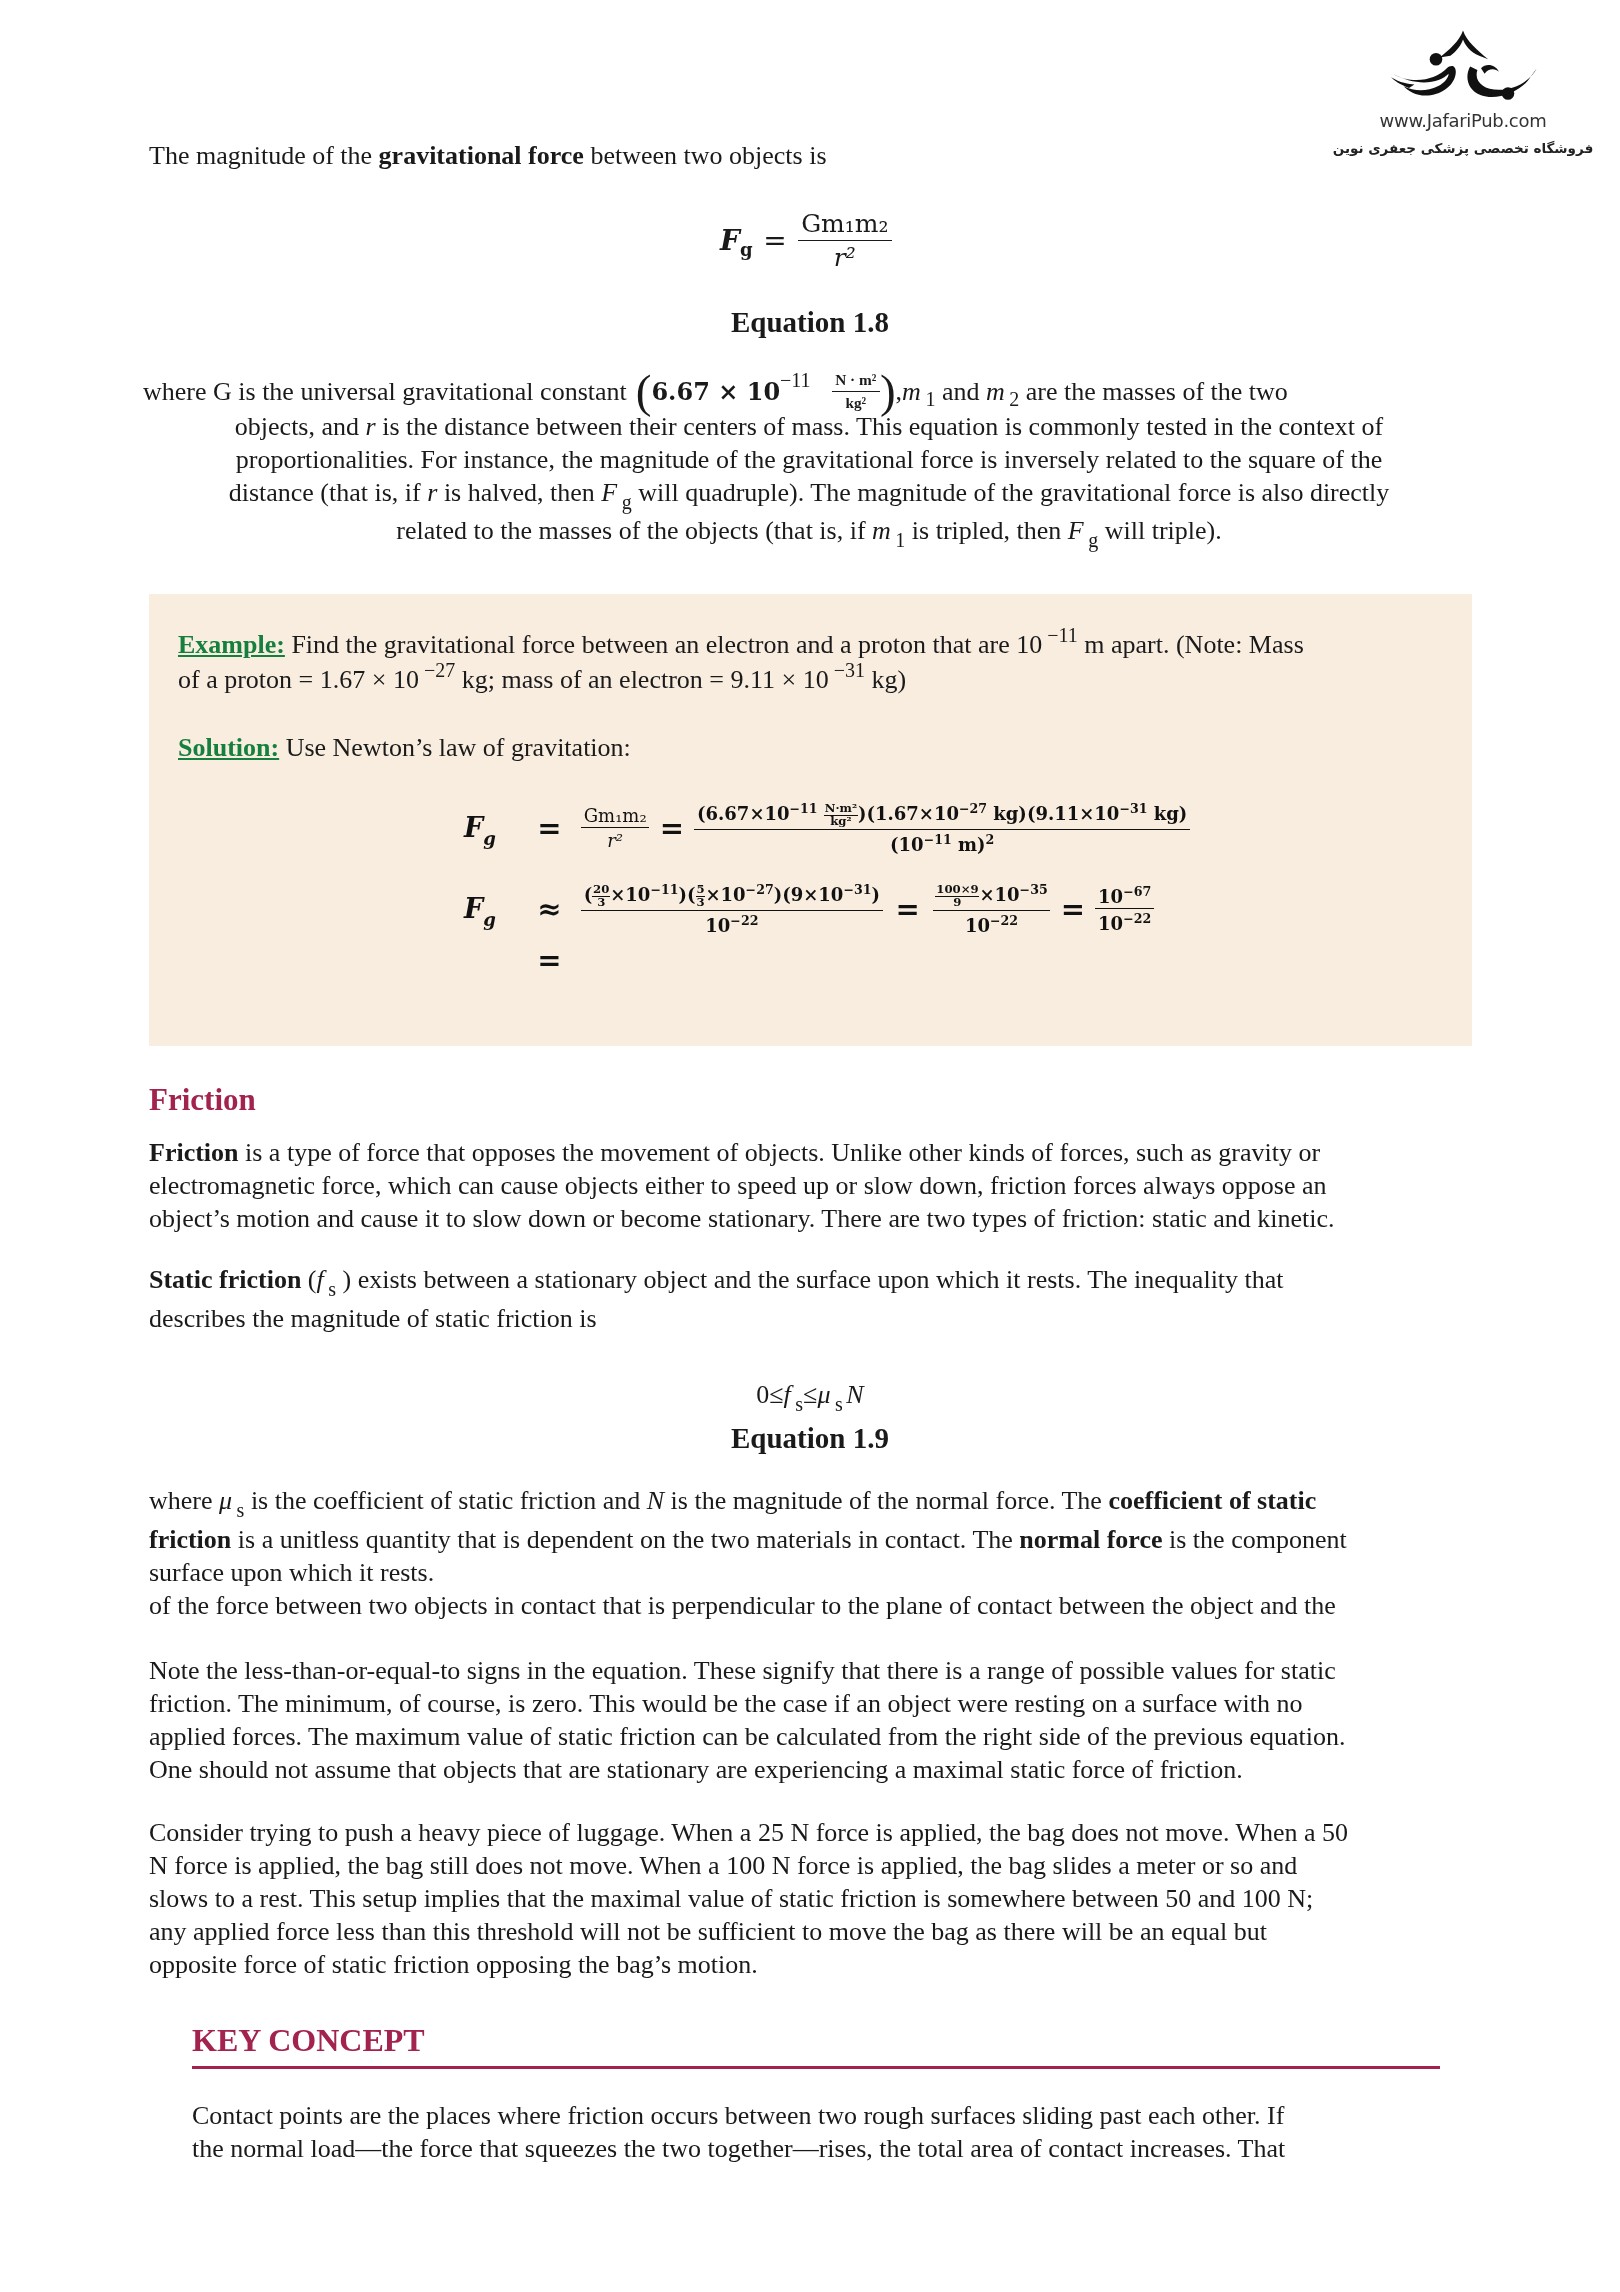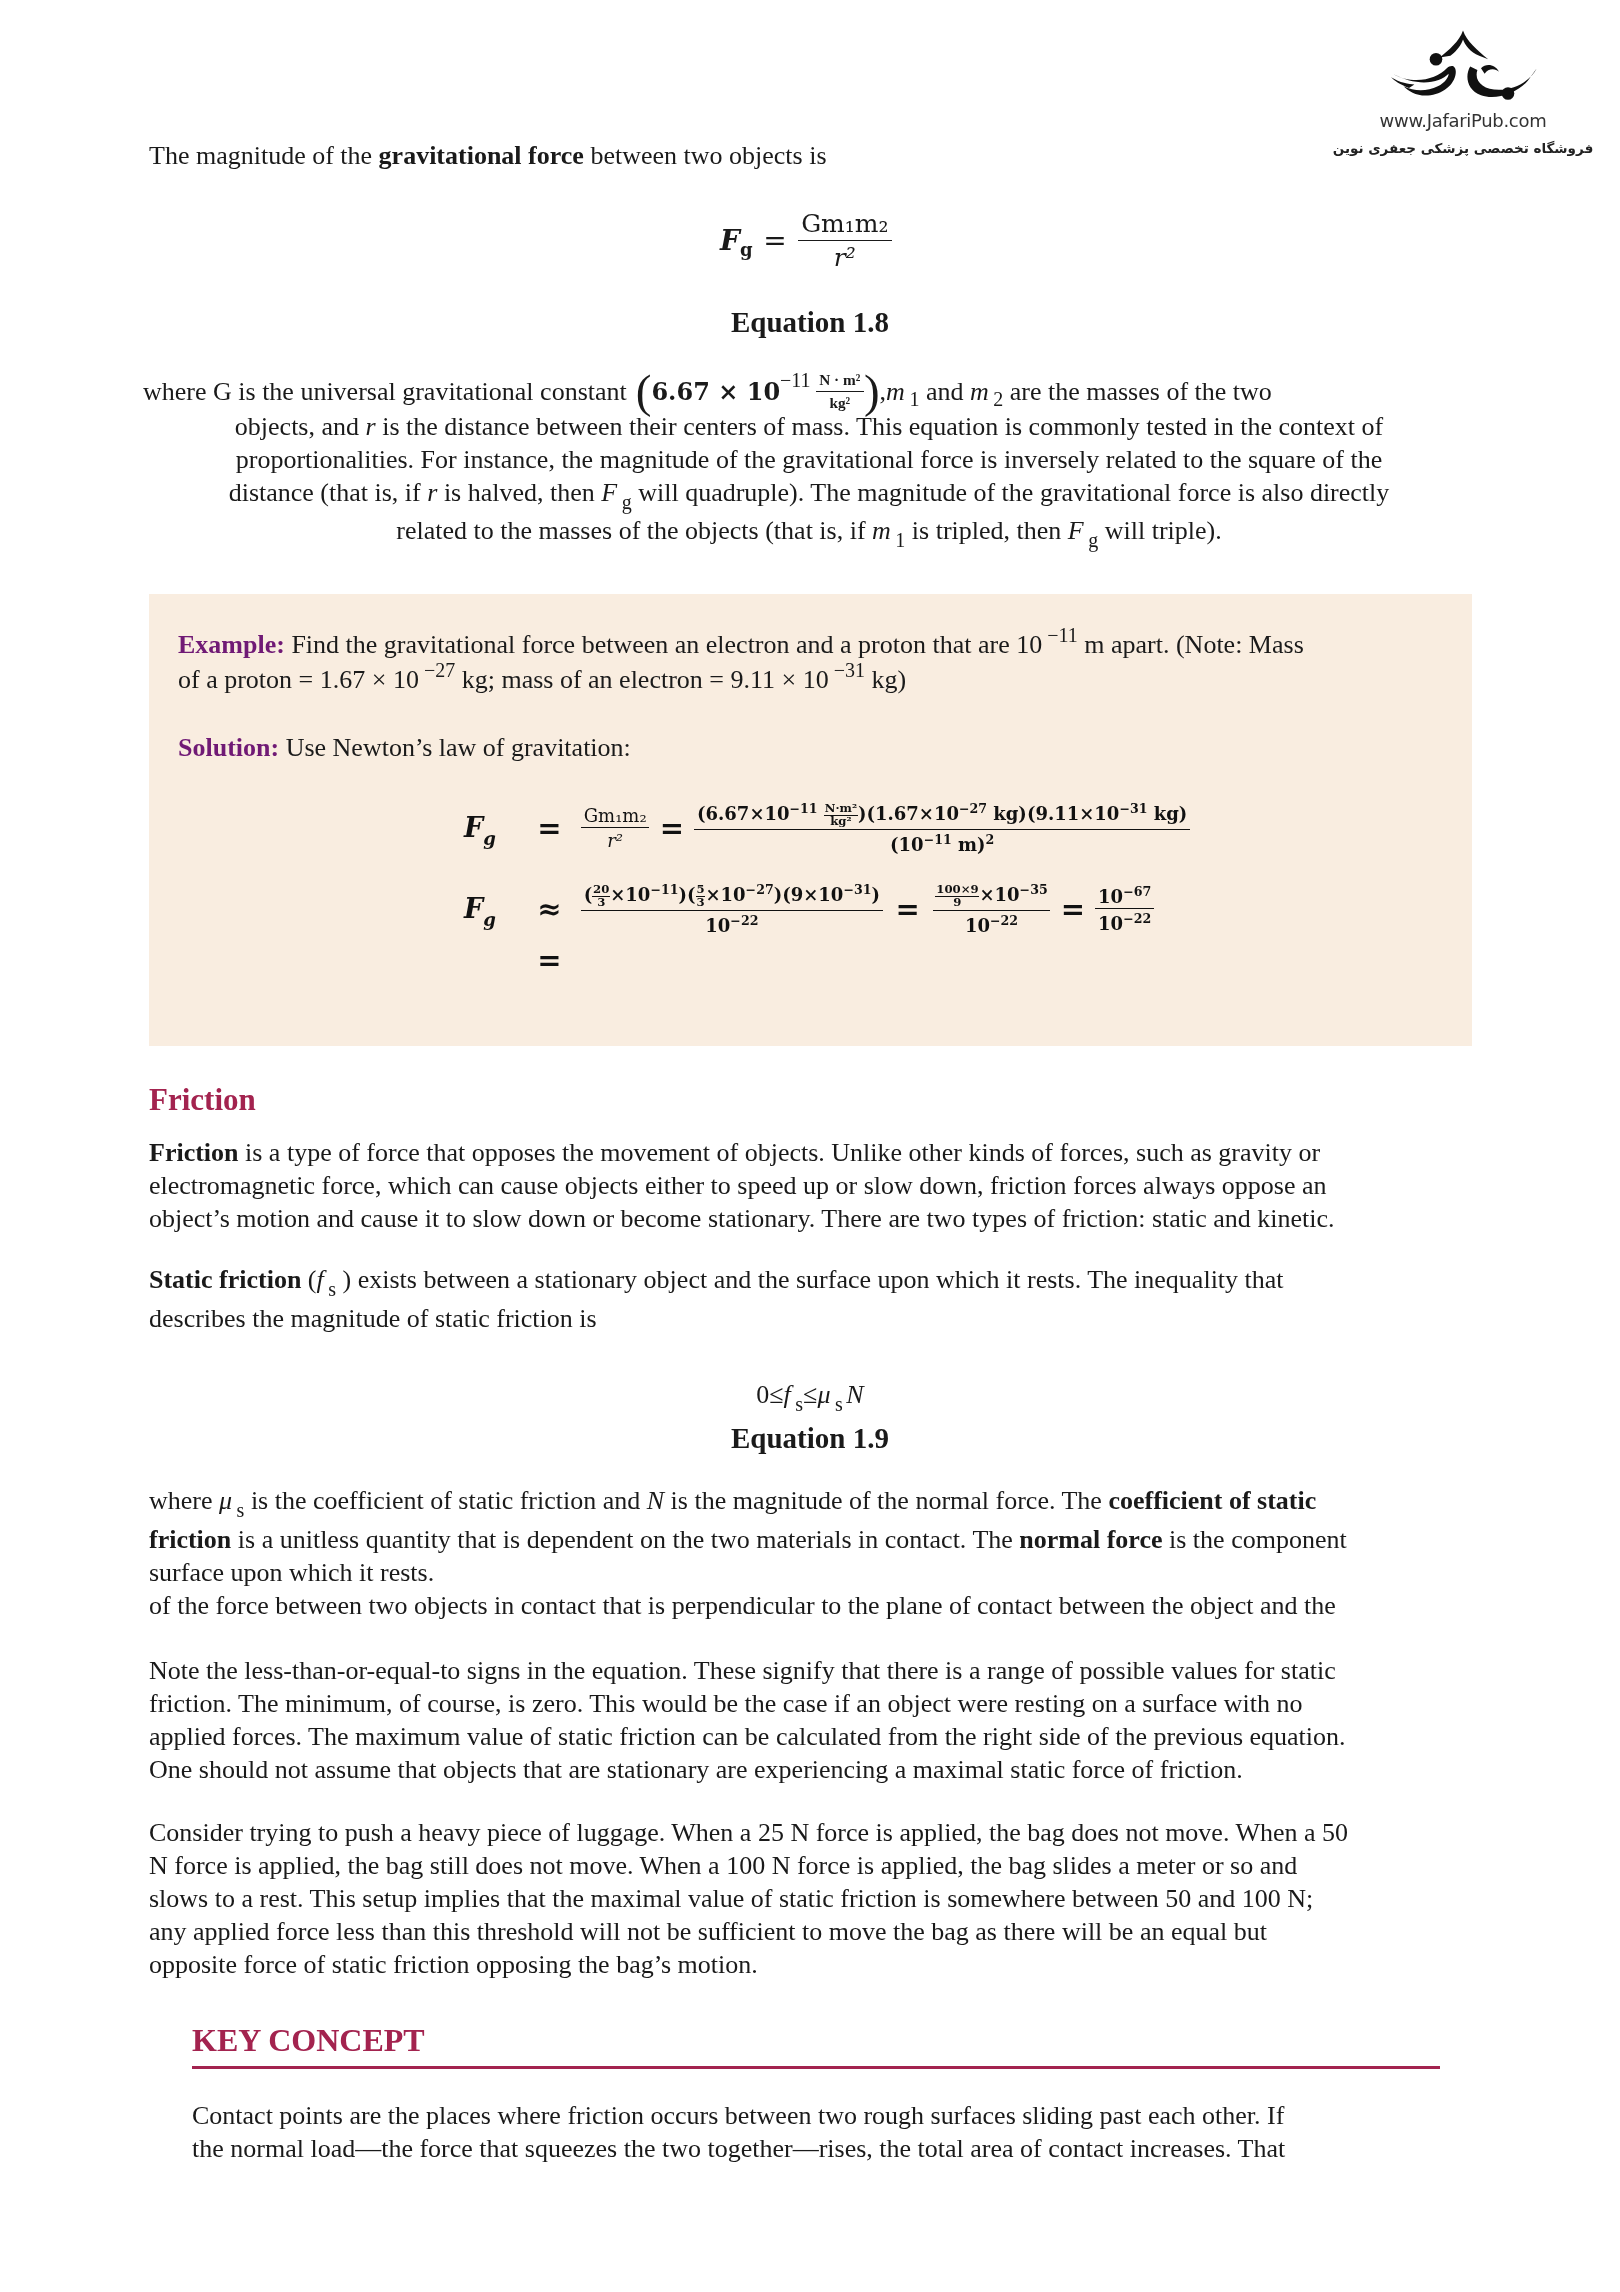--- a/index.html
+++ b/index.html
@@ -4,21 +4,21 @@
 <style>
   html, body { margin: 0; padding: 0; background: #ffffff; }
   body { width: 1620px; height: 2293px; position: relative; overflow: hidden;
          font-family: "Liberation Serif", "DejaVu Serif", serif; color: #1a1a1a; }
   .abs { position: absolute; }
   .p { font-size: 26px; line-height: 33px; margin: 0; }
   .b { font-weight: bold; }
   .i { font-style: italic; }
   .sub { font-size: 20px; position: relative; top: 8px; margin-left: 4.5px; }
   .sup { font-size: 20px; position: relative; top: -10.8px; }
-  .crimson { color: #701a75; }
+  .crimson { color: #15803d; text-decoration: underline; }
   
   #logo { left: 1328px; top: 22.5px; width: 270px; text-align: center; }
   #logo svg { display: block; margin: 0 auto; }
   #logo .url { font-family: "DejaVu Sans", sans-serif; font-size: 18px; color: #333; margin-top: 1.8px; letter-spacing: -0.3px; }
   #logo .fa { font-family: "DejaVu Sans", sans-serif; font-size: 13.5px; color: #222; margin-top: 9px; direction: rtl; font-weight: bold; }
   
   .math { font-family: "DejaVu Serif", "Liberation Serif", serif; }
   .frac { display: inline-flex; flex-direction: column; align-items: center; vertical-align: middle; }
   .frac .num { border-bottom: 1.8px solid #1a1a1a; padding: 0 3.6px 1.8px; }
   .frac .den { padding-top: 1.8px; }
@@ -72,21 +72,21 @@
   </span>
 </div>
 <div class="abs eq-label" style="left:630px; width:360px; top:306px;">Equation 1.8</div>
 
 <div class="abs" style="left:143px; top:371px; width:1332px;text-align:center;">
   <p class="p" style="display:flex; align-items:center; white-space:nowrap;">
     <span>where G is the universal gravitational constant</span>
     <span class="paren" style="font-size:47px; margin-left:9px;">(</span>
     <span class="b math" style="font-size:24px;">6.67 × 10</span>
       <span class="sup">−11</span>
-    <span class="frac b" style="font-size:15.3px; margin-left:5px; line-height:18px;">
+    <span class="frac b" style="font-size:15.3px; margin-left:21px; line-height:18px;">
       <span class="num" style="border-bottom-width:0.9px;">N · m²</span>
       <span class="den">kg²</span>
     </span>
     <span class="paren" style="font-size:47px;">)</span>
     <span>, </span>
     <span class="i">m</span>
       <span class="sub">1</span>
     <span style="white-space:pre;"> and </span>
     <span class="i">m</span>
       <span class="sub">2</span>

